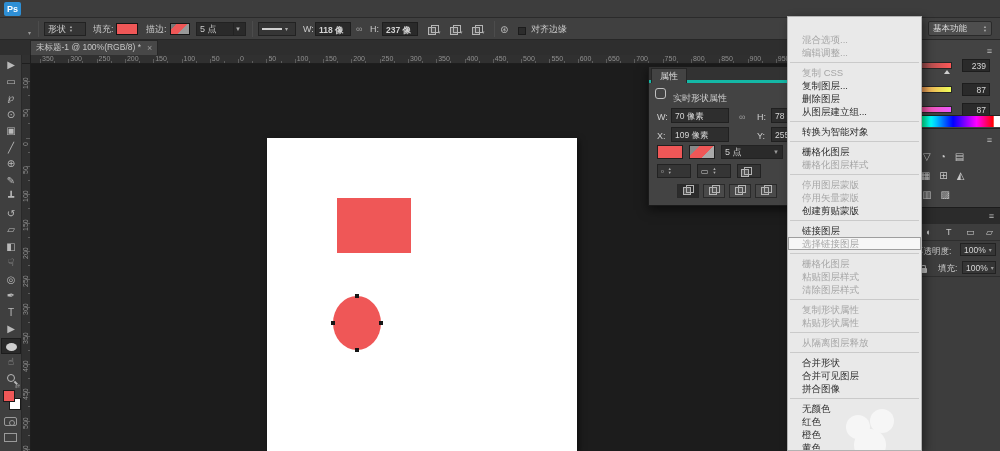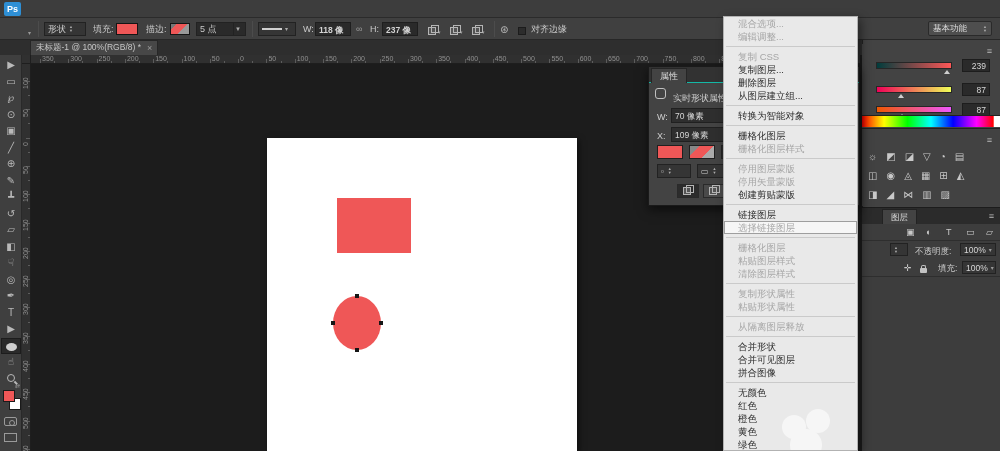--- a/index.html
+++ b/index.html
@@ -53,21 +53,21 @@
   .vruler { position:absolute; left:22px; top:64px; width:9px; height:387px; background:#303030; border-right:1px solid #1e1e1e; overflow:hidden; }
   .vruler .rl { position:absolute; left:0px; font-size:7px; color:#8f8f8f; transform:rotate(-90deg); transform-origin:4px 4px; }
   .vruler .tick { position:absolute; right:0; height:1px; background:#5c5c5c; }
   .ruler-corner { position:absolute; left:22px; top:55px; width:9px; height:9px; background:#303030; border-right:1px solid #1e1e1e; border-bottom:1px solid #1e1e1e; }
   .artboard { position:absolute; left:267px; top:138px; width:310px; height:313px; background:#fff; box-shadow:2px 2px 6px rgba(0,0,0,.55); }
   .shape-rect { position:absolute; }
   .shape-ellipse { position:absolute; border-radius:50%; }
   .anchor { position:absolute; width:4px; height:4px; background:#161616; z-index:3; }
   
   .props { position:absolute; left:648px; top:66px; width:212px; height:140px; background:#434343; border:1px solid #1a1a1a; box-shadow:0 4px 10px rgba(0,0,0,.55); z-index:10; }
-  .props-header { position:absolute; left:0; top:0; width:100%; height:16px; background:#323232; border-bottom:1px solid #14b8a6; }
+  .props-header { position:absolute; left:0; top:0; width:100%; height:16px; background:#323232; border-bottom:3px solid #14b8a6; }
   .props-tab { position:absolute; left:2px; top:1px; height:15px; background:#434343; border:1px solid #262626; border-bottom:none; padding:0 8px; font-size:9px; line-height:15px; color:#ddd; }
   .prow { position:absolute; left:0; width:100%; height:16px; font-size:9px; color:#cfcfcf; }
   .plabel { position:absolute; top:4px; }
   .pfield { position:absolute; height:15px; background:#2e2e2e; border:1px solid #202020; font-size:8.5px; color:#d6d6d6; padding:2px 3px 0; }
   .shape-prop-ico { position:absolute; left:6px; top:0px; width:11px; height:11px; border:1px solid #c0c0c0; border-radius:3px; }
   .mini-select { position:absolute; height:14px; background:#353535; border:1px solid #222; display:flex; align-items:center; padding:0 3px; gap:4px; }
   .pbtn { position:absolute; width:22px; height:14px; background:#4a4a4a; border:1px solid #2a2a2a; text-align:center; }
   .pbtn.active { background:#2c2c2c; }
   
   .rightcol { position:absolute; left:862px; top:40px; width:138px; height:411px; background:#434343; border-left:1px solid #222; z-index:5; }
@@ -88,21 +88,21 @@
   .lp-dd { position:absolute; height:13px; background:#353535; border:1px solid #222; display:flex; align-items:center; gap:3px; padding:0 3px; font-size:8.5px; color:#d6d6d6; }
   .mini-lock { position:relative; display:inline-block; width:7px; height:5px; background:#c3c3c3; border-radius:1px; }
   .mini-lock::before { content:""; position:absolute; left:1px; top:-3px; width:3px; height:3px; border:1px solid #c3c3c3; border-bottom:none; border-radius:2px 2px 0 0; }
   .layer-row { position:relative; width:100%; height:27px; margin-bottom:1px; }
   .layer-row.sel { background:#7b8ca3; }
   .layer-row.bgrow { background:#4e4e4e; }
   .layer-thumb { position:absolute; left:4px; top:4px; width:26px; height:19px; background:#fff; border:1px solid #222; }
   .layer-name { position:absolute; left:36px; top:8px; font-size:9px; color:#f0f0f0; }
   .layer-lock { position:absolute; right:10px; top:9px; }
   
-  .ctxmenu { position:absolute; left:723px; top:16px; width:135px; height:435px; background:#e9e9e9; border:1px solid #b2b2b2; box-shadow:3px 3px 9px rgba(0,0,0,.45); z-index:20; padding-top:0; overflow:hidden; }
+  .ctxmenu { position:absolute; left:787px; top:16px; width:135px; height:435px; background:#e9e9e9; border:1px solid #b2b2b2; box-shadow:3px 3px 9px rgba(0,0,0,.45); z-index:20; padding-top:16px; overflow:hidden; }
   .ctx-item { position:relative; height:13px; line-height:13px; padding-left:14px; font-size:9.5px; color:#2b2b2b; cursor:default; }
   .ctx-item.dis { color:#a6a6a6; }
   .ctx-item.hl { background:#f6f6f6; outline:1px solid #9e9e9e; outline-offset:-1px; }
   .ctx-sep { height:0; border-top:1px solid #cacaca; margin:3px 2px; }
   .watermark-circle { position:absolute; border-radius:50%; background:#f6f6f6; }
 </style>
 </head>
 <body>
 
 <div class="app">

